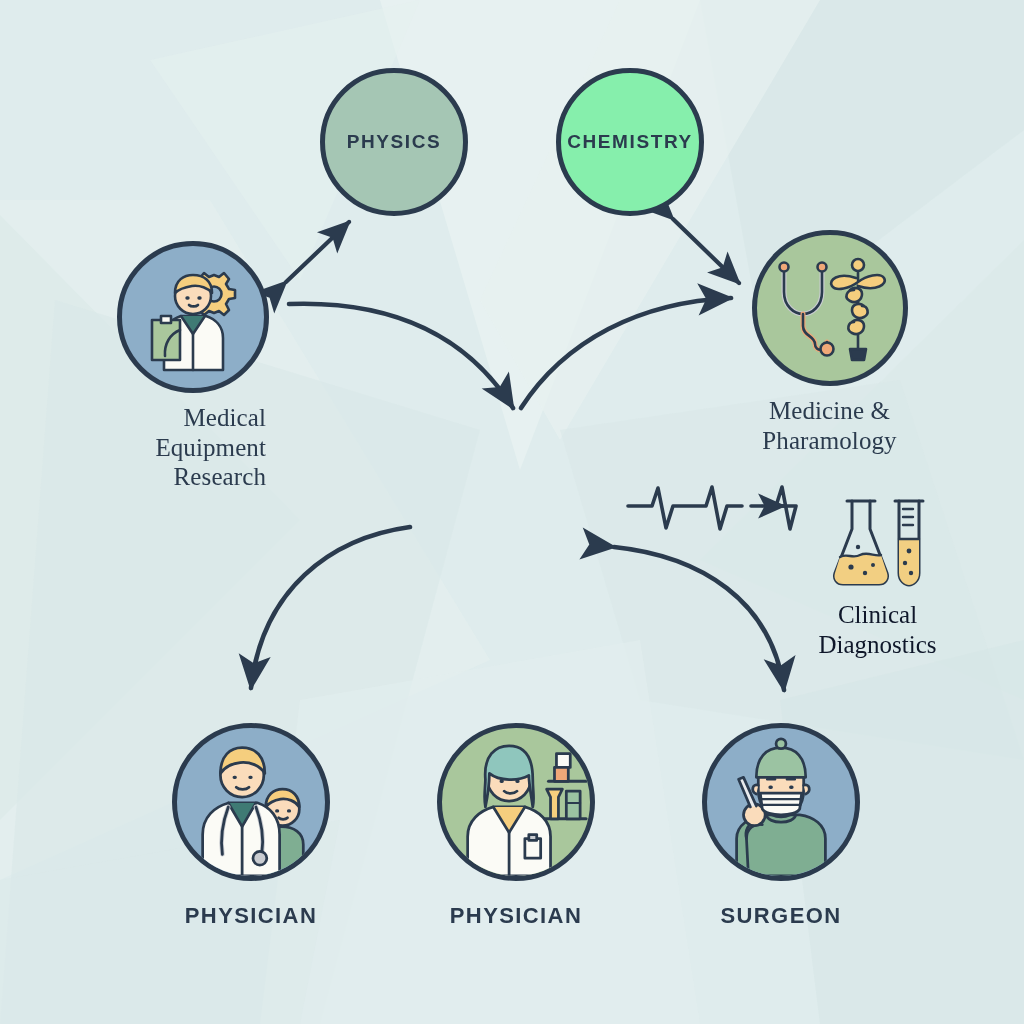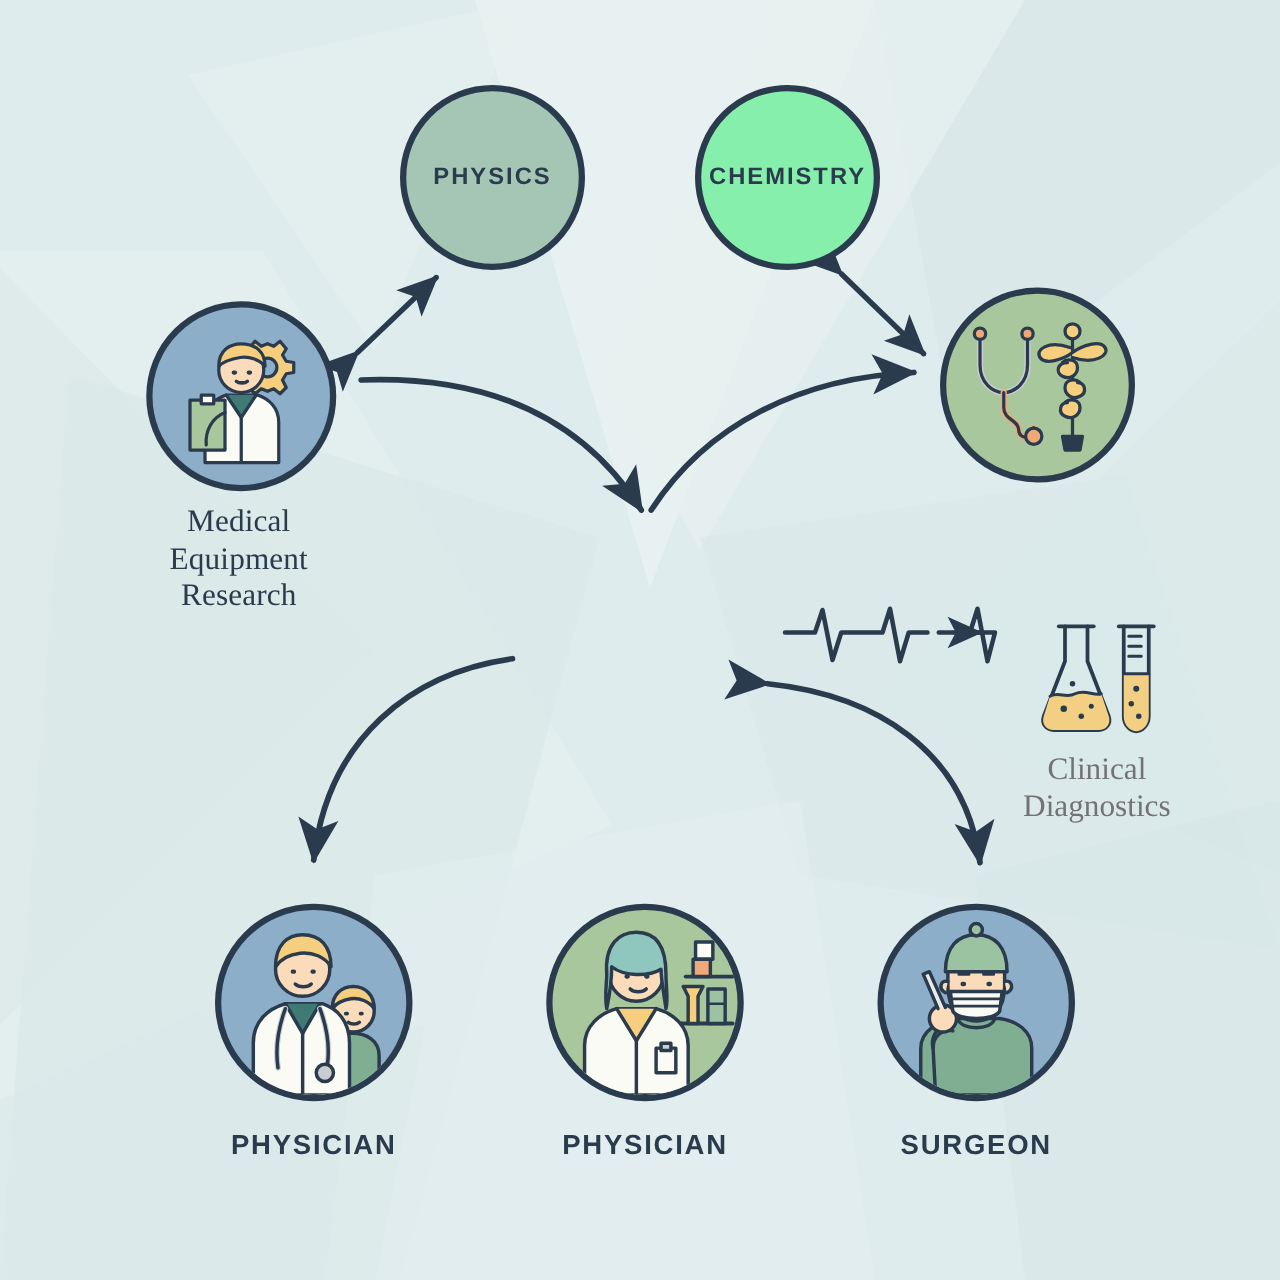--- a/index.html
+++ b/index.html
@@ -77,21 +77,21 @@
     line-height: 1.2;
     text-align: center;
   }
   .icon-wrap {
     position: absolute;
     z-index: 2;
     text-align: center;
   }
   .icon-caption {
     margin-top: 6px;
-    color: #737373;
+    color: #0f172a;
     font-family: "Liberation Serif", serif;
     font-size: 25px;
     line-height: 1.2;
   }
 </style>
 </head>
 <body>
 
 <div id="stage">
 
@@ -191,21 +191,21 @@
           <path d="M53,40 L54,40 M65,40 L66,40" stroke-width="3.4"></path>
           <path d="M55,47 C57,49 62,49 64,47"></path>
 
           <path d="M18,62 L46,62 L46,102 L18,102 Z" fill="#a9c79c"></path>
           <path d="M27,58 L37,58 L37,65 L27,65 Z" fill="#fbfbf6"></path>
 
           <path d="M46,72 C36,76 30,86 31,98" fill="none"></path>
         </g>
       </svg>
     </div>
-    <div class="node-label label-below-serif" style="width:150px; margin-left:-1px;">Medical Equipment Research</div>
+    <div class="node-label label-below-serif" style="width:150px; margin-left:-1px;text-align:right;">Medical Equipment Research</div>
   </div>
 
   <div class="node" style="left:752px; top:230px; width:156px;">
     <div class="node-circle" style="width:156px; height:156px; background:#a9c79c;">
       <svg width="120" height="120" viewBox="0 0 120 120">
         <g stroke="#2b3b4e" stroke-width="2.6" fill="none" stroke-linecap="round" stroke-linejoin="round">
 
           <path d="M14,22 L14,44 C14,58 24,66 33,66 C42,66 52,58 52,44 L52,22" stroke="#c9ccd1" stroke-width="5"></path>
           <path d="M14,22 L14,44 C14,58 24,66 33,66 C42,66 52,58 52,44 L52,22"></path>
           <circle cx="14" cy="19" r="4.5" fill="#f0a878"></circle>
@@ -217,20 +217,21 @@
           <circle cx="88" cy="17" r="6" fill="#f5ce7e"></circle>
           <path d="M88,24 L88,104"></path>
           <path d="M80,101 L96,101 L94,112 L82,112 Z" fill="#2b3b4e"></path>
           <path d="M86,30 C68,24 58,32 62,38 C66,44 80,40 88,34 C96,28 110,24 114,30 C118,36 106,44 88,38" fill="#f5ce7e"></path>
           <path d="M84,42 C76,42 74,50 80,53 C86,56 92,52 92,46 C92,40 84,38 80,42" fill="#f5ce7e"></path>
           <path d="M92,58 C98,58 100,66 94,69 C88,72 82,68 82,62 C82,56 90,54 94,58" fill="#f5ce7e"></path>
           <path d="M84,74 C78,74 76,82 82,85 C88,88 94,84 94,78 C94,72 86,70 82,74" fill="#f5ce7e"></path>
         </g>
       </svg>
     </div>
+    <div class="node-label label-below-serif" style="width:175px; margin-left:-10px;">Medicine &amp; Pharamology</div>
   </div>
 
 
   <div class="node" style="left:172px; top:723px; width:158px;">
     <div class="node-circle" style="width:158px; height:158px; background:#8daec8;">
       <svg width="150" height="150" viewBox="0 0 150 150">
         <g stroke="#2b3b4e" stroke-width="2.8" stroke-linejoin="round" stroke-linecap="round">
 
           <path d="M86,150 L86,118 C86,106 96,100 106,100 C118,100 128,106 128,118 L128,150 Z" fill="#7fae92"></path>
           <circle cx="107" cy="82" r="17" fill="#fadcbb"></circle>

